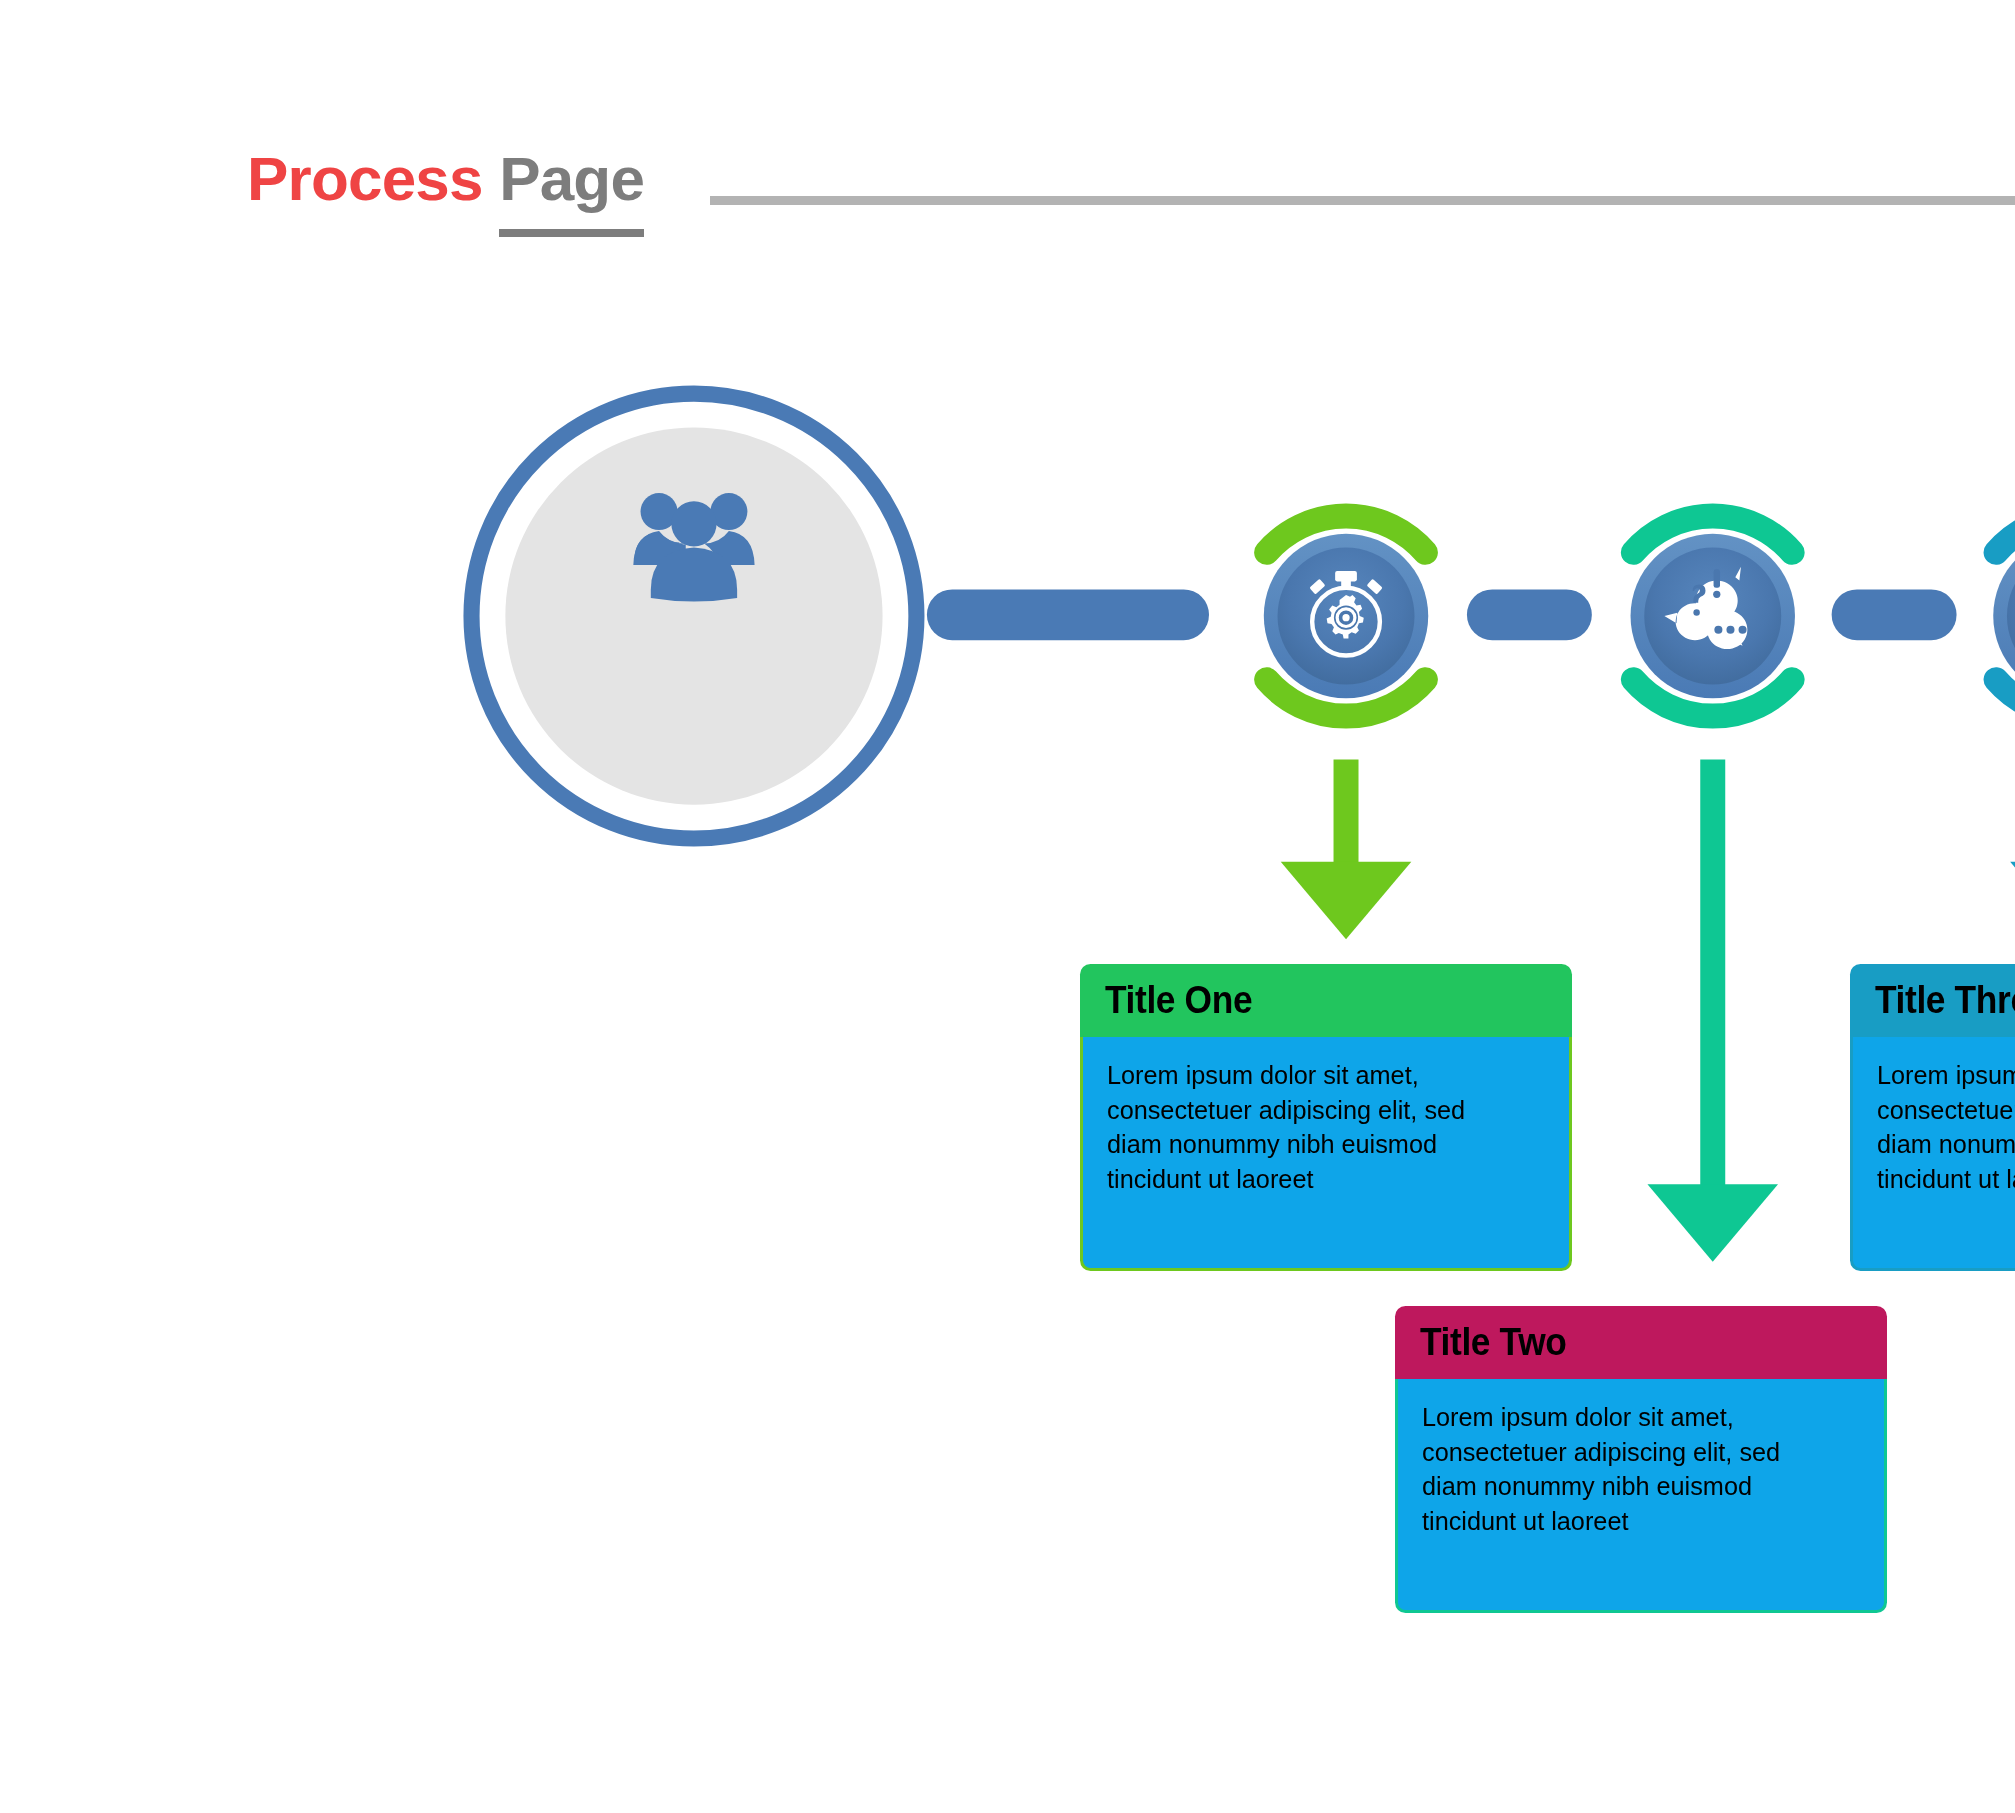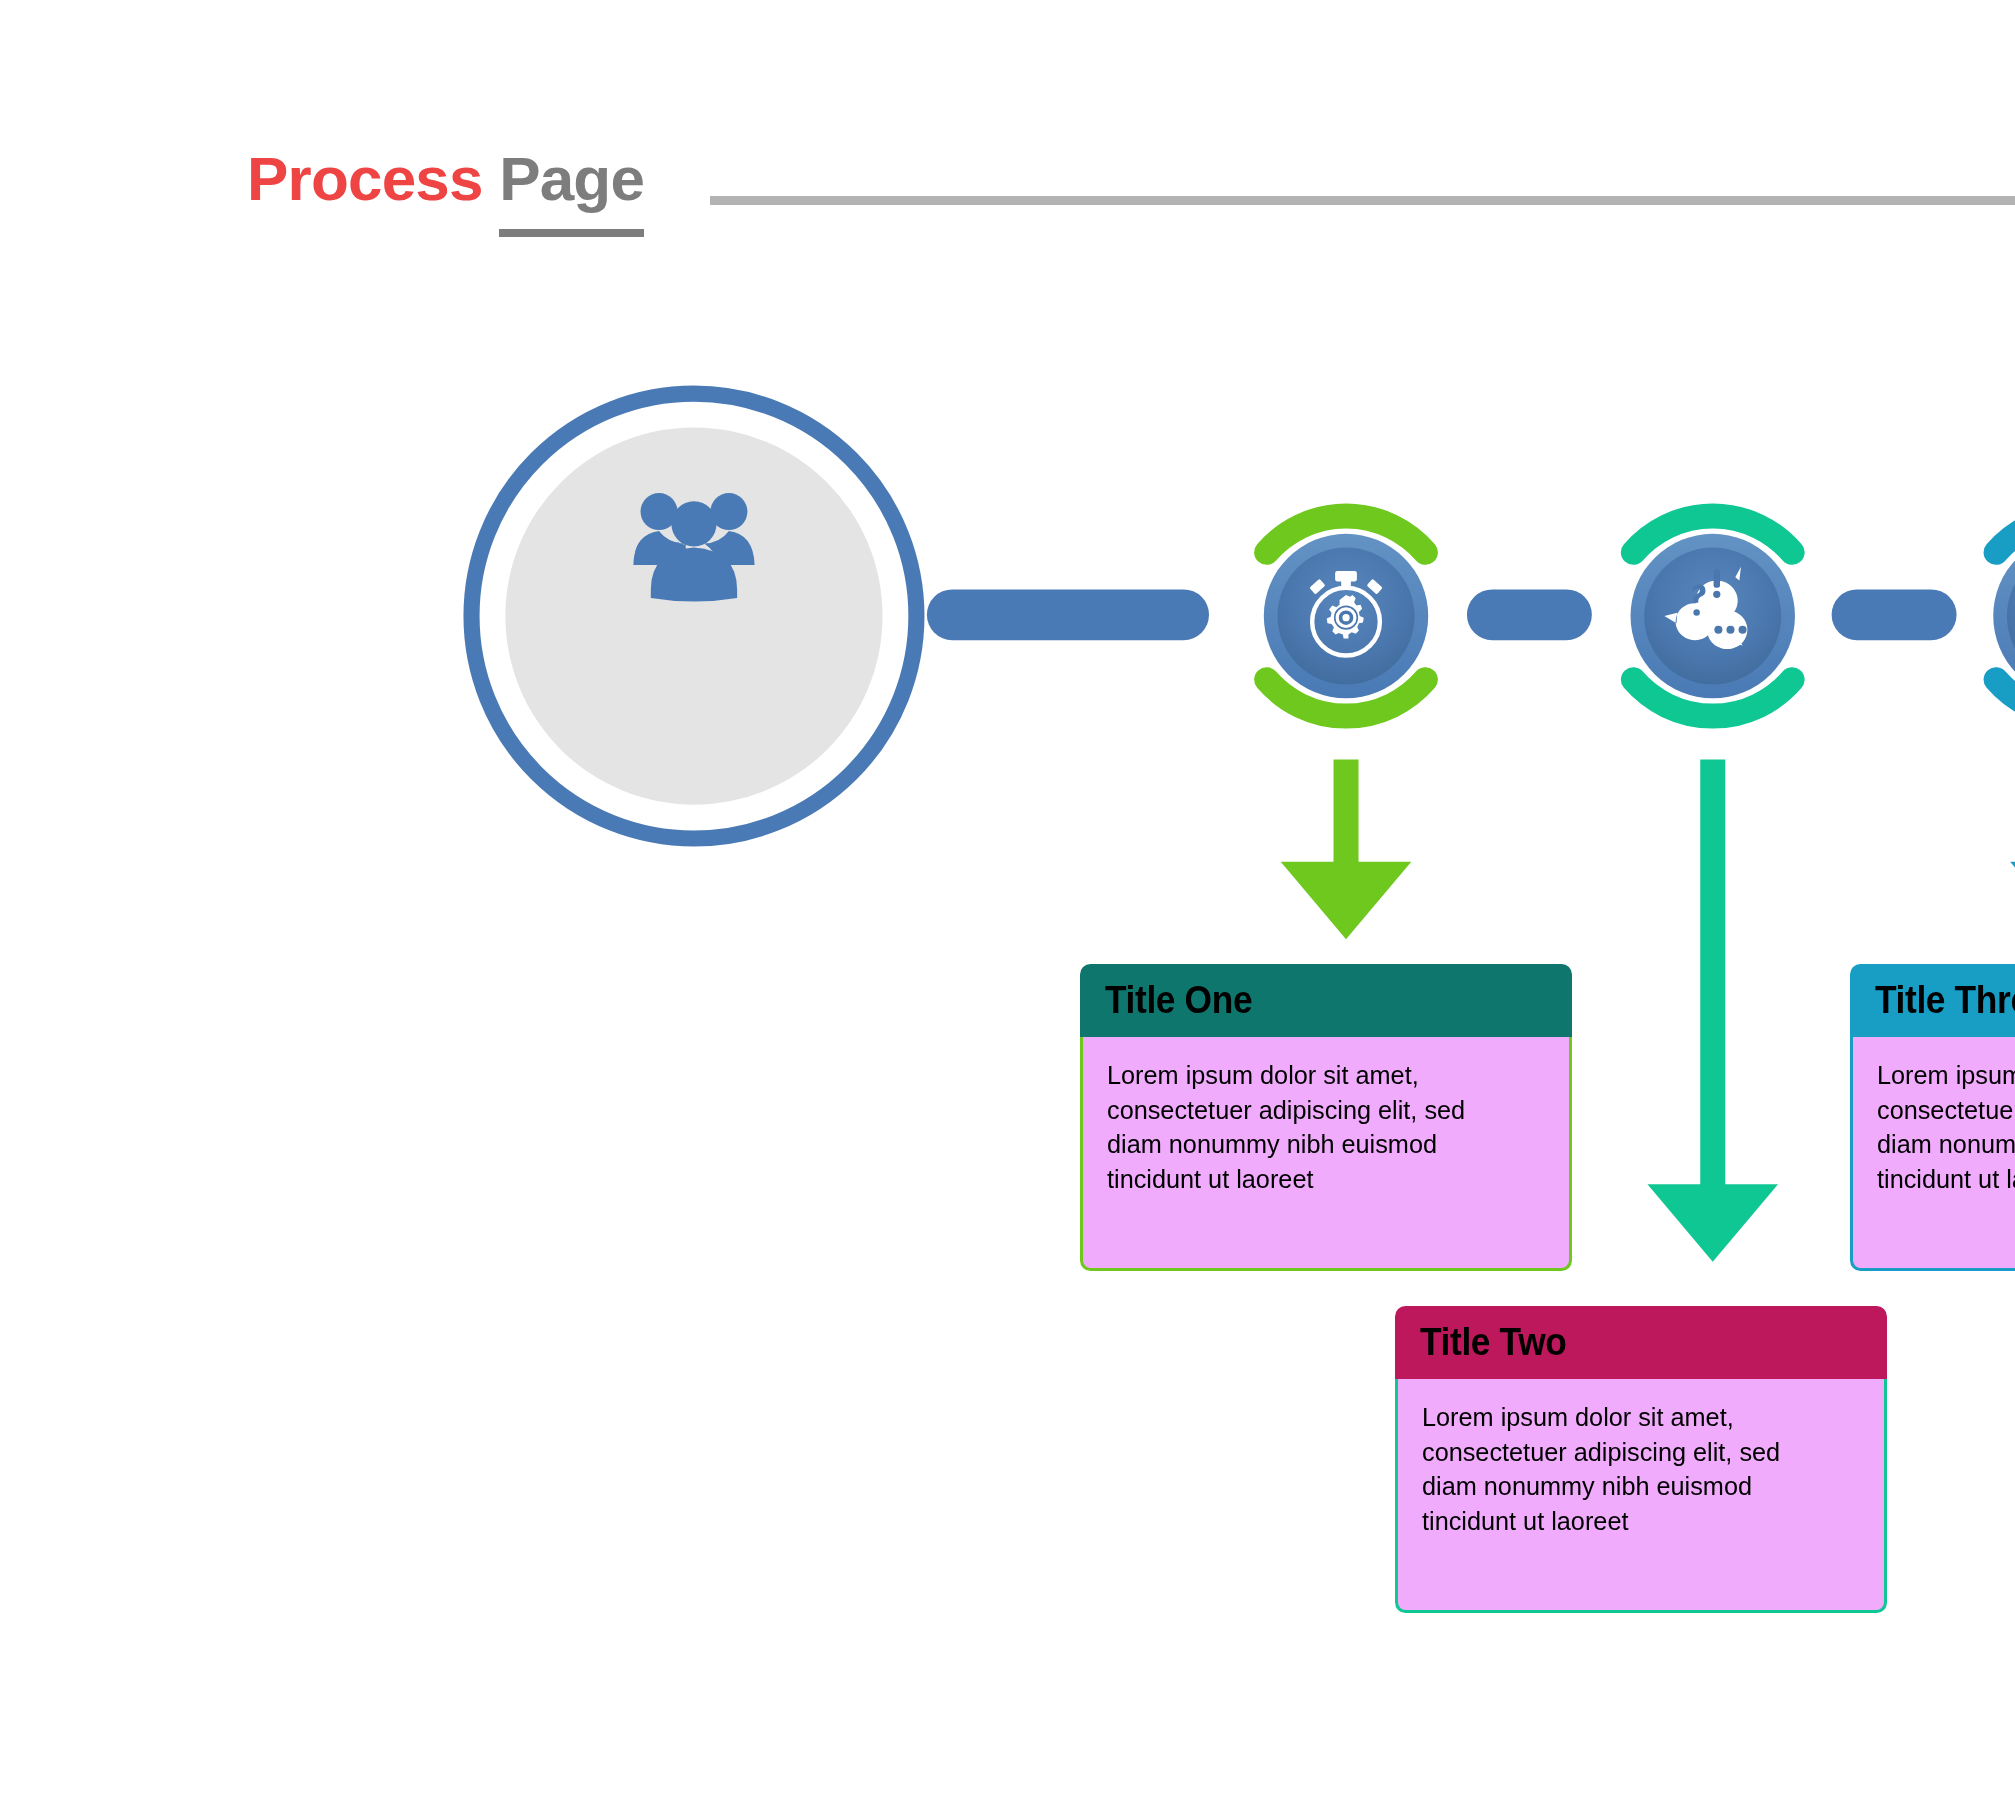--- a/index.html
+++ b/index.html
@@ -38,21 +38,21 @@
   .card-head{
     height:73px;border-radius:10.5px 10.5px 0 0;
     display:flex;align-items:center;
     box-sizing:border-box;padding-left:25px;
   }
   .card-head-text{
     color:#000000;font-size:38px;font-weight:bold;letter-spacing:-0.4px;
     transform:scaleX(0.93);transform-origin:left center;white-space:nowrap;
   }
   .card-body{
-    background:#f0abfc;border-radius:0 0 10.5px 10.5px;
+    background:#0ea5e9;border-radius:0 0 10.5px 10.5px;
     box-sizing:border-box;padding:21px 24px 13px 24px;
     border-style:solid;border-width:0 3.6px 3.6px 3.6px;
   }
   .card-body-text{
     color:#000000;font-size:26.6px;line-height:1.30;
     transform:scaleX(0.95);transform-origin:left top;
   }
 </style>
 </head>
 <body>
@@ -184,21 +184,21 @@
         <path d="M4 -42 L4 60 L28 60 L28 -2 Z"></path>
         <path d="M36 -6 L36 60 L60 60 L60 -30 Z"></path>
         <path d="M-98 -4 L-34 -52 L-5 -10 L62 -58 L70 -48 L-3 6 L-32 -36 L-92 6 Z"></path>
         <path d="M46 -70 L76 -62 L62 -36 Z"></path>
       </g>
     </g>
   </svg>
 
 
   <div class="card" style="left:1080px;top:964px;width:492px;">
-    <div class="card-head" style="background:#0f766e;text-align:right;">
+    <div class="card-head" style="background:#22c55e;text-align:right;">
       <span class="card-head-text">Title One</span>
     </div>
     <div class="card-body" style="border-color:#6ec81e;height:234px;">
       <div class="card-body-text">Lorem ipsum dolor sit amet, consectetuer adipiscing elit, sed diam nonummy nibh euismod tincidunt ut laoreet</div>
     </div>
   </div>
 
   <div class="card" style="left:1395px;top:1306px;width:492px;">
     <div class="card-head" style="background:#be185d;text-align:center;">
       <span class="card-head-text">Title Two</span>

